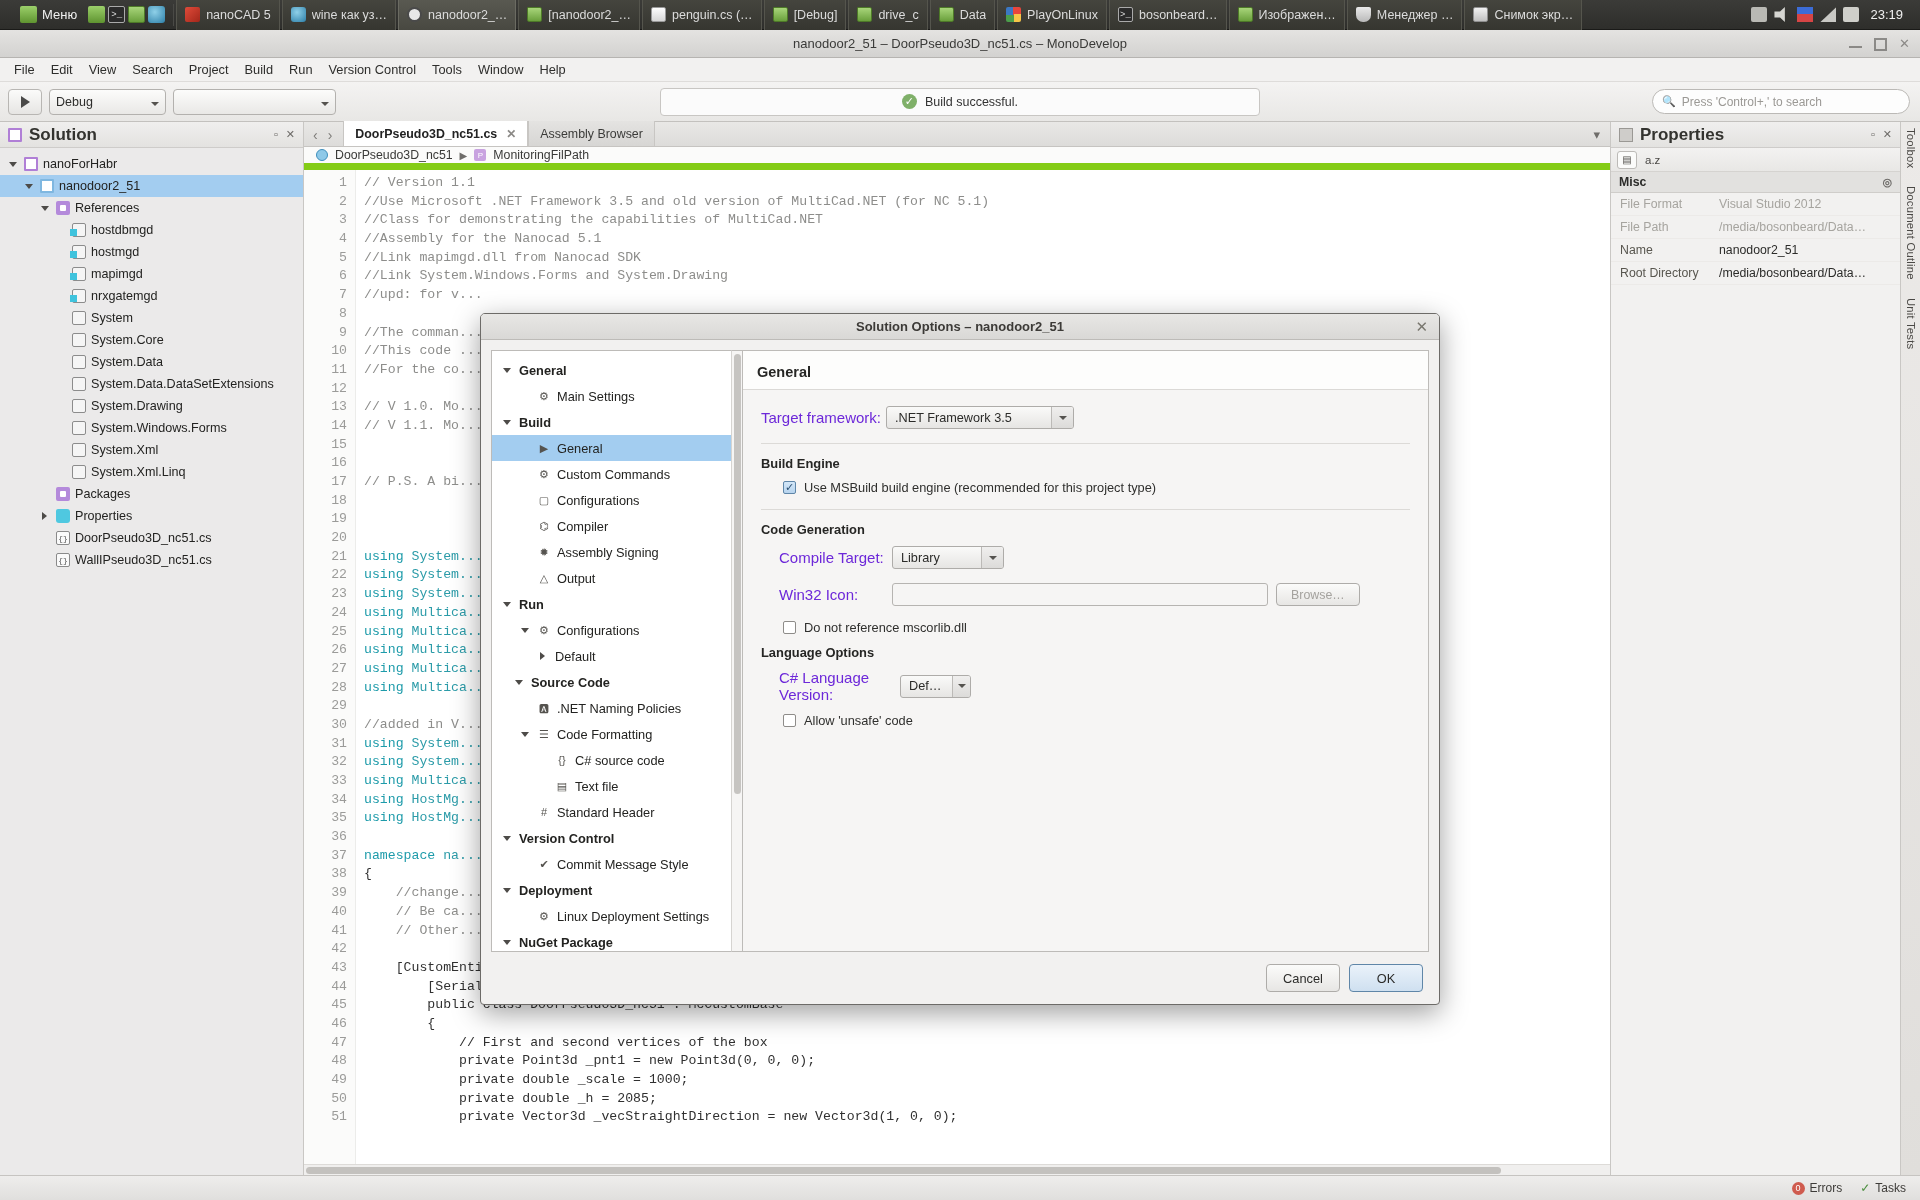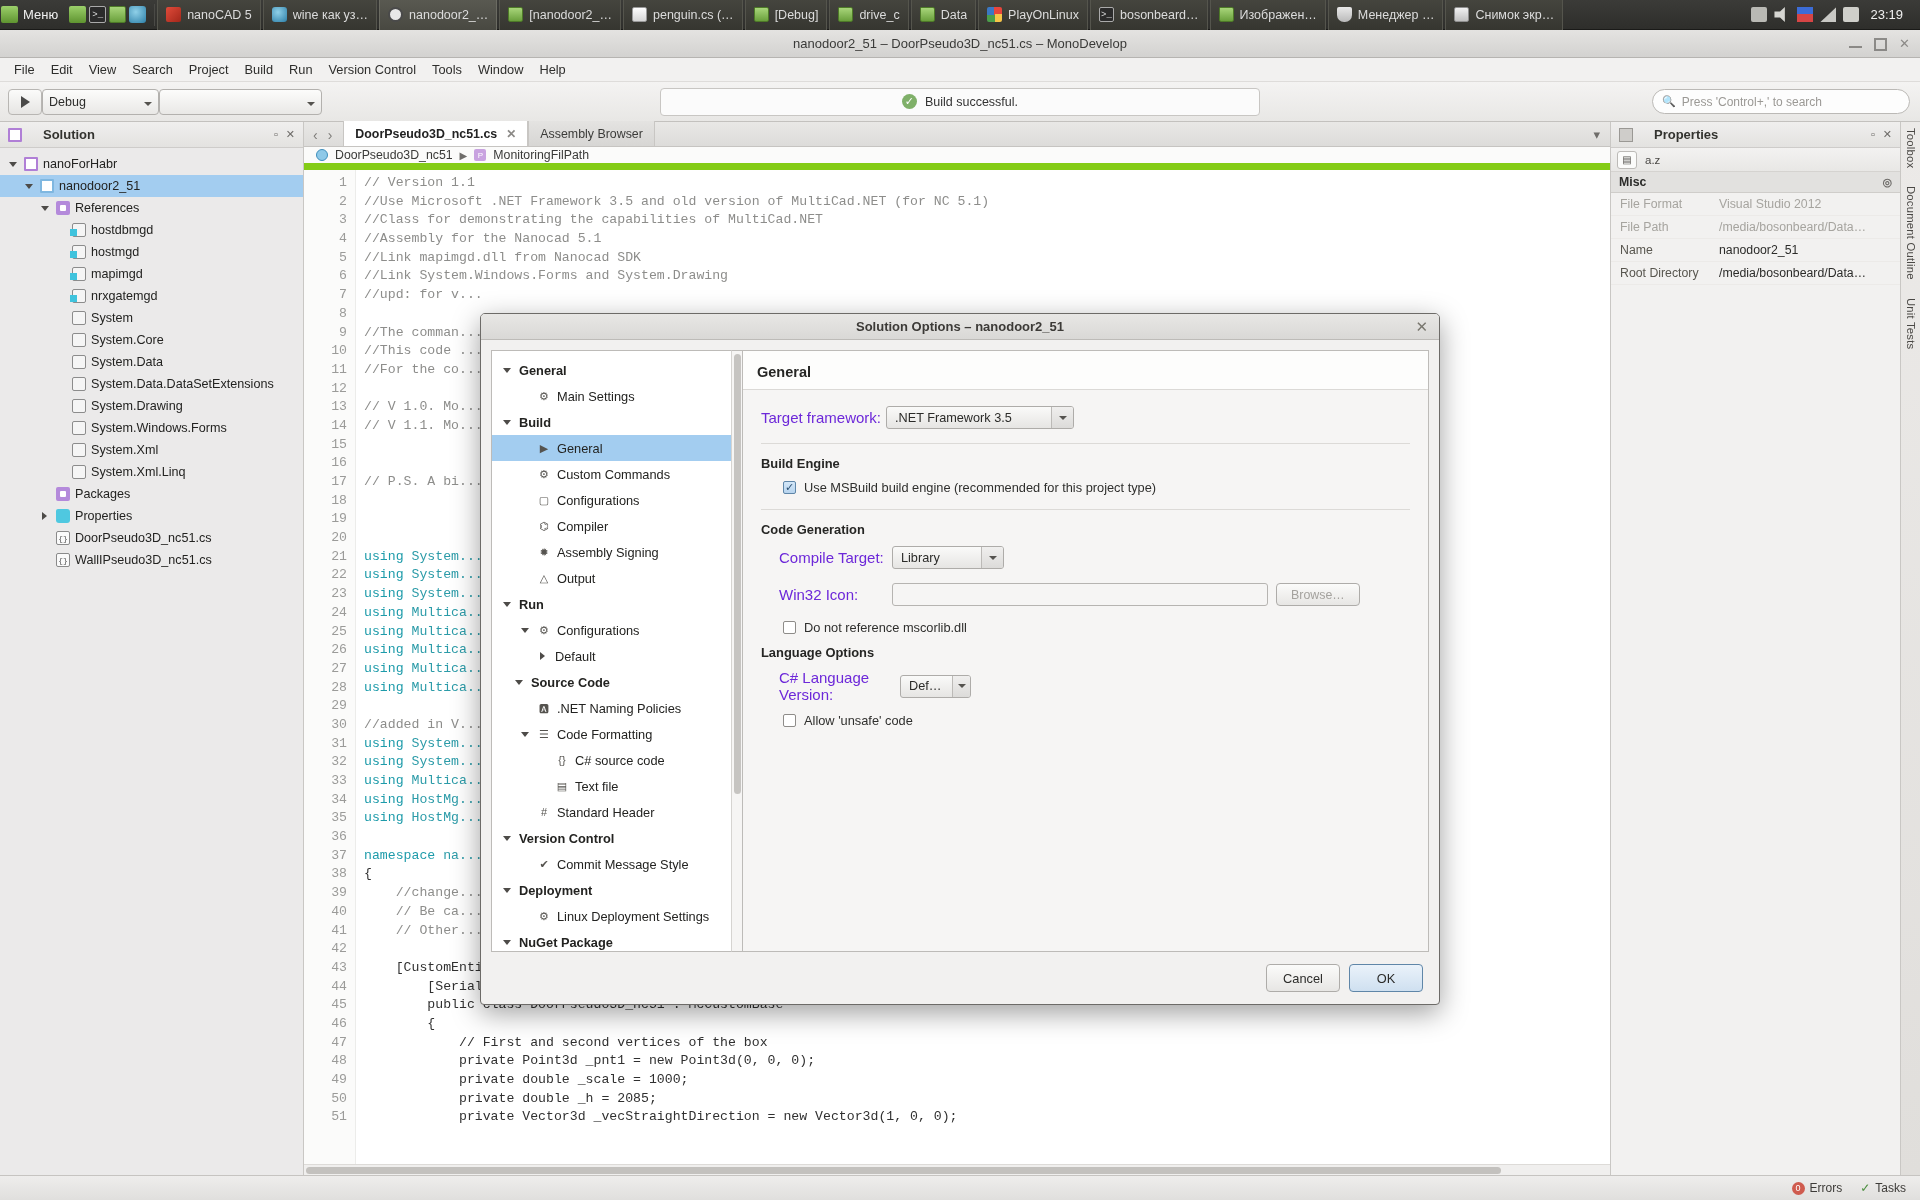--- a/index.html
+++ b/index.html
@@ -13,21 +13,21 @@
   #root { position:relative; width:1920px; height:1200px; }
 
   
   .taskbar {
     position:absolute; top:0; left:0; width:1920px; height:30px;
     background: linear-gradient(to bottom, #3b3b38 0%, #2e2e2b 100%);
     display:flex; align-items:center; color:#e6e6e6; font-size:13px;
     border-bottom:1px solid #1a1a18;
   }
   .menu-btn {
-    display:flex; align-items:center; gap:5px; padding:0 9px 0 1px; height:30px;
+    display:flex; align-items:center; gap:5px; padding:0 9px 0 20px; height:30px;
   }
   .menu-btn span.lbl { color:#efefef; font-size:13px; }
   .quicklaunch { display:flex; align-items:center; gap:3px; padding:0 6px 0 2px; }
   .ql-icon { width:17px; height:17px; border-radius:2px; display:inline-block; }
   .tb-sep { width:1px; height:22px; background:#1e1e1c; border-right:1px solid #4a4a46; margin:0 2px; }
   .task-list { display:flex; align-items:center; flex:1; gap:2px; height:30px; overflow:hidden; }
   .task-btn {
     display:flex; align-items:center; gap:6px;
     height:36px; padding:0 8px; min-width:0;
     background: linear-gradient(to bottom, #46463f 0%, #35352f 100%);
@@ -67,21 +67,21 @@
   .winbtns { position:absolute; right:8px; top:0; height:28px; display:flex; align-items:center; gap:12px; }
   .wb { width:13px; height:13px; opacity:.62; }
 
   
   .menubar { height:24px; background:#f2f1f0; display:flex; align-items:center;
              padding-left:6px; border-bottom:1px solid #dedcda; }
   .menubar .mi { font-size:12.8px; color:#2e2e2c; padding:3px 8px; border-radius:3px; }
 
   
   .toolbar { height:40px; background:linear-gradient(to bottom,#f4f3f2,#e8e7e5);
-             border-bottom:1px solid #c3c1be; display:flex; align-items:center; padding:0 8px; position:relative;}
+             border-bottom:1px solid #c3c1be; display:flex; align-items:center; padding:0 8px; gap:7px; position:relative;}
   .run-btn { width:34px; height:26px; border:1px solid #b8b6b3; border-radius:4px;
              background:linear-gradient(to bottom,#fbfbfa,#e6e5e3); display:flex; align-items:center; justify-content:center;}
   .tri { width:0;height:0;border-left:9px solid #4a4a48;border-top:6px solid transparent;border-bottom:6px solid transparent;}
   .combo-sm {
     height:26px; border:1px solid #b3b1ae; border-radius:4px;
     background:linear-gradient(to bottom,#fcfcfb,#e9e8e6);
     display:flex; align-items:center; padding:0 6px; font-size:12.5px; color:#2d2d2b;
   }
   .combo-sm .arrw { margin-left:auto; padding-left:10px; }
   .caret { width:0;height:0;border-top:4px solid #55534f;border-left:4px solid transparent;border-right:4px solid transparent; display:inline-block;}
@@ -98,21 +98,21 @@
     font-size:12px; color:#9b9995;
   }
 
   
   .mainrow { display:flex; height:calc(1170px - 28px - 24px - 40px - 25px); }
 
   
   .solpad { width:304px; background:#ebeaea; border-right:1px solid #c9c7c4; display:flex; flex-direction:column; }
   .pad-head { height:26px; display:flex; align-items:center; padding:0 8px; gap:7px;
               background:linear-gradient(to bottom,#f0efee,#e3e2e0); border-bottom:1px solid #cecccA; }
-  .pad-head .ptitle { font-weight:bold; font-size:13px; color:#33332f;margin-left:14px; }
+  .pad-head .ptitle { font-weight:bold; font-size:17px; color:#33332f; }
   .pad-head .pbtns { margin-left:auto; display:flex; gap:8px; color:#6d6b68; font-size:11px;}
   .tree { padding:5px 0 0 0; font-size:12.6px; color:#232321; overflow:hidden; flex:1;}
   .trow { display:flex; align-items:center; height:22px; gap:5px; padding-right:4px; white-space:nowrap; }
   .trow.sel { background:#a3cdf0; }
   .tw { width:13px; flex:0 0 13px; display:flex; align-items:center; justify-content:center; }
   .arr-d { width:0;height:0;border-top:5px solid #4d4b48;border-left:4px solid transparent;border-right:4px solid transparent;}
   .arr-r { width:0;height:0;border-left:5px solid #4d4b48;border-top:4px solid transparent;border-bottom:4px solid transparent;}
   .tic { width:14px;height:14px;flex:0 0 14px; }
   .ic-sln { background:#fff; border:2px solid #b07fd6; border-radius:1px; }
   .ic-proj { background:#fff; border:2px solid #7fb7e0; border-radius:1px; }

